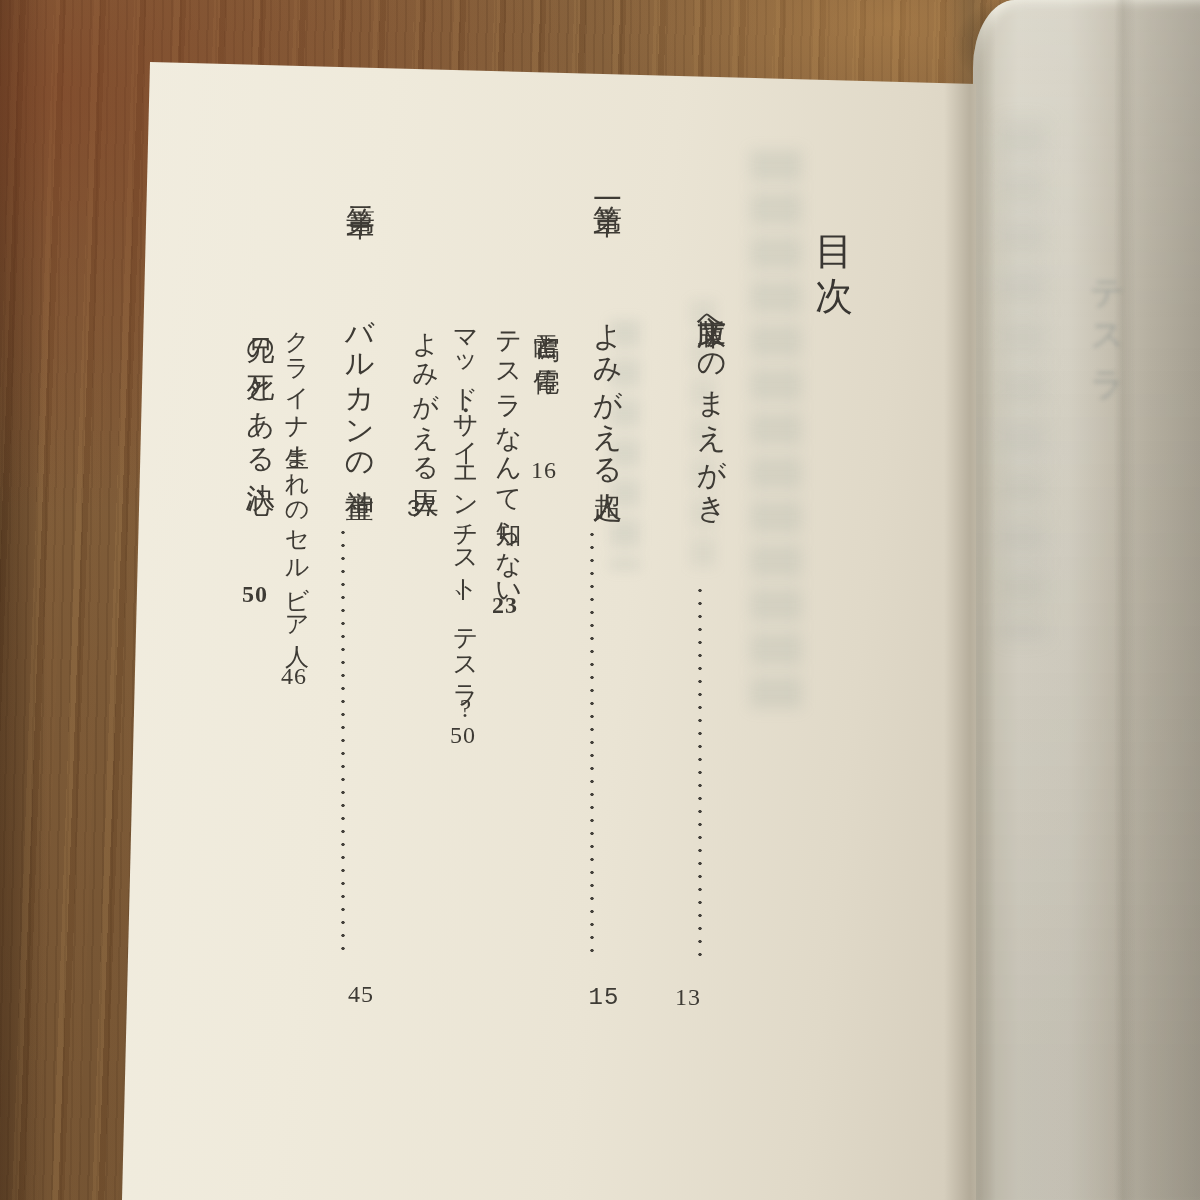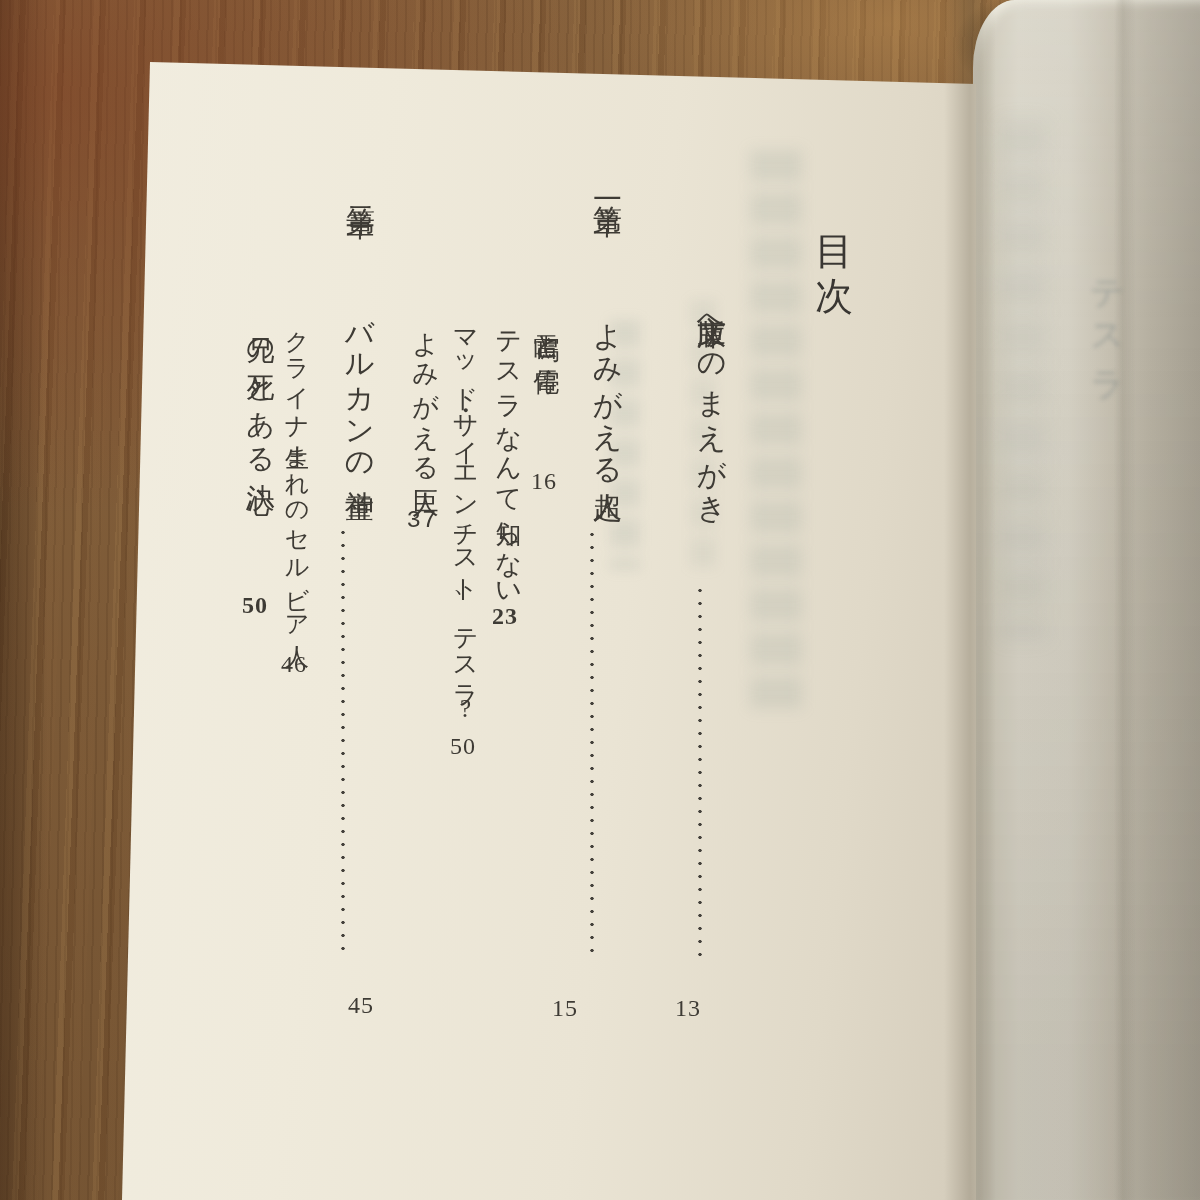--- a/index.html
+++ b/index.html
@@ -75,21 +75,21 @@
   .section-title.wide{font-size:28px;letter-spacing:3px;}
   
   .leader{
     position:absolute;width:4px;
     background-image:radial-gradient(circle at 2px 2.5px, #44413b 1.45px, rgba(0,0,0,0) 1.9px);
     background-size:4px 13px;background-repeat:repeat-y;
   }
   
   .pagenum{
     position:absolute;font-size:24px;color:#3e3b35;
-    transform:translateX(-50%);letter-spacing:1px;margin-top:11px;
+    transform:translateX(-50%);letter-spacing:1px;
   }
   
   .ghost-band{position:absolute;filter:blur(7px);pointer-events:none;}
   .gb1{left:750px;top:150px;width:52px;height:560px;
        background:repeating-linear-gradient(180deg, rgba(148,160,150,.20) 0 30px, rgba(148,160,150,.04) 30px 44px);}
   .gb2{left:610px;top:320px;width:30px;height:250px;filter:blur(6px);
        background:repeating-linear-gradient(180deg, rgba(148,160,150,.18) 0 26px, rgba(148,160,150,.04) 26px 40px);}
   .gb3{left:690px;top:300px;width:26px;height:270px;filter:blur(6px);
        background:repeating-linear-gradient(180deg, rgba(148,160,150,.12) 0 26px, rgba(148,160,150,.03) 26px 40px);}
   .gb4{left:1000px;top:120px;width:46px;height:520px;filter:blur(9px);
@@ -123,38 +123,38 @@
 
   <div class="vtext page-title" style="left:808px;top:206px;">目次</div>
 
   <div class="vtext entry-title" style="left:692px;top:293px;">文庫版へのまえがき</div>
   <div class="leader" style="left:698px;top:588px;height:376px;"></div>
   <div class="pagenum" style="left:688px;top:984px;">13</div>
 
   <div class="vtext chapter-label" style="left:588px;top:183px;">第一章</div>
   <div class="vtext chapter-title" style="left:588px;top:303px;">よみがえる超人</div>
   <div class="leader" style="left:590px;top:532px;height:430px;"></div>
-  <div class="pagenum" style="left:565px;top:984px;">15</div>
+  <div class="pagenum" style="left:604px;top:984px;font-family:Liberation Mono, monospace;">15</div>
 
   <div class="vtext section-title" style="left:529px;top:314px;">雷鳴と停電</div>
   <div class="pagenum" style="left:544px;top:457px;">16</div>
 
   <div class="vtext section-title" style="left:491px;top:314px;">テスラなんて知らない</div>
   <div class="pagenum" style="left:505px;top:592px;font-weight:bold;">23</div>
 
   <div class="vtext section-title long" style="left:449px;top:314px;">マッド・サイエンチスト、テスラ?</div>
   <div class="pagenum" style="left:463px;top:722px;">50</div>
 
   <div class="vtext section-title" style="left:408px;top:314px;">よみがえる巨人</div>
   <div class="pagenum" style="left:422px;top:496px;font-family:Liberation Mono, monospace;">37</div>
 
   <div class="vtext chapter-label" style="left:341px;top:185px;">第二章</div>
   <div class="vtext chapter-title" style="left:340px;top:300px;">バルカンの神童</div>
   <div class="leader" style="left:341px;top:530px;height:425px;"></div>
   <div class="pagenum" style="left:361px;top:981px;">45</div>
 
   <div class="vtext section-title xlong" style="left:281px;top:314px;">クライナ生まれのセルビア人</div>
-  <div class="pagenum" style="left:294px;top:640px;">46</div>
+  <div class="pagenum" style="left:294px;top:663px;">46</div>
 
   <div class="vtext section-title wide" style="left:241px;top:316px;">兄の死とある決心</div>
   <div class="pagenum" style="left:255px;top:581px;font-weight:bold;">50</div>
 
 </div>
 
 </body></html>

